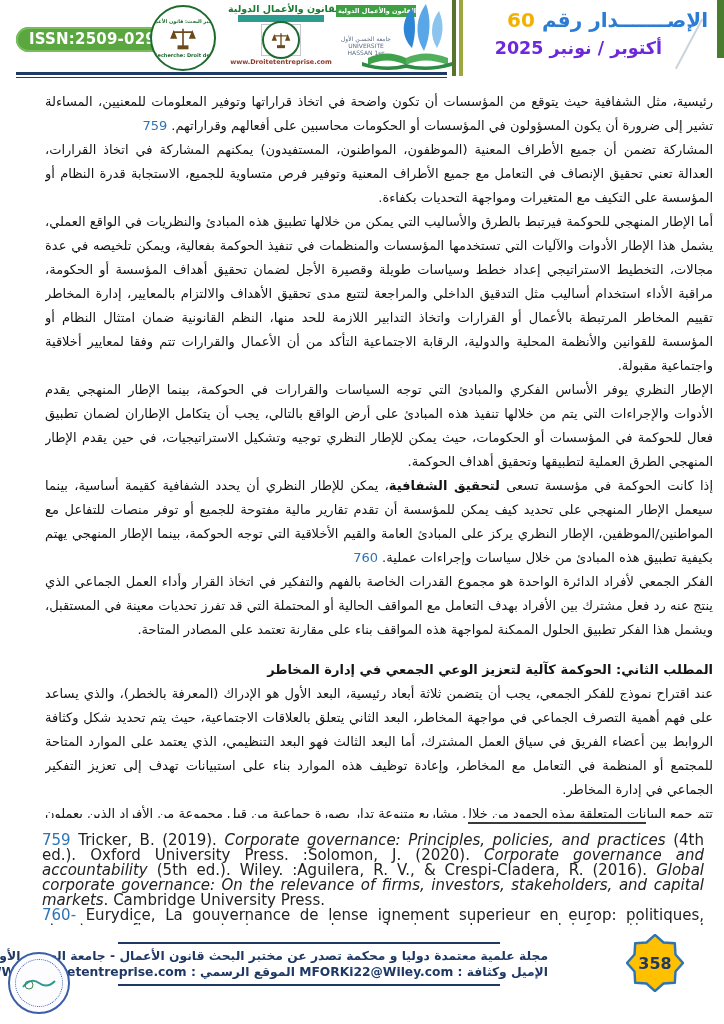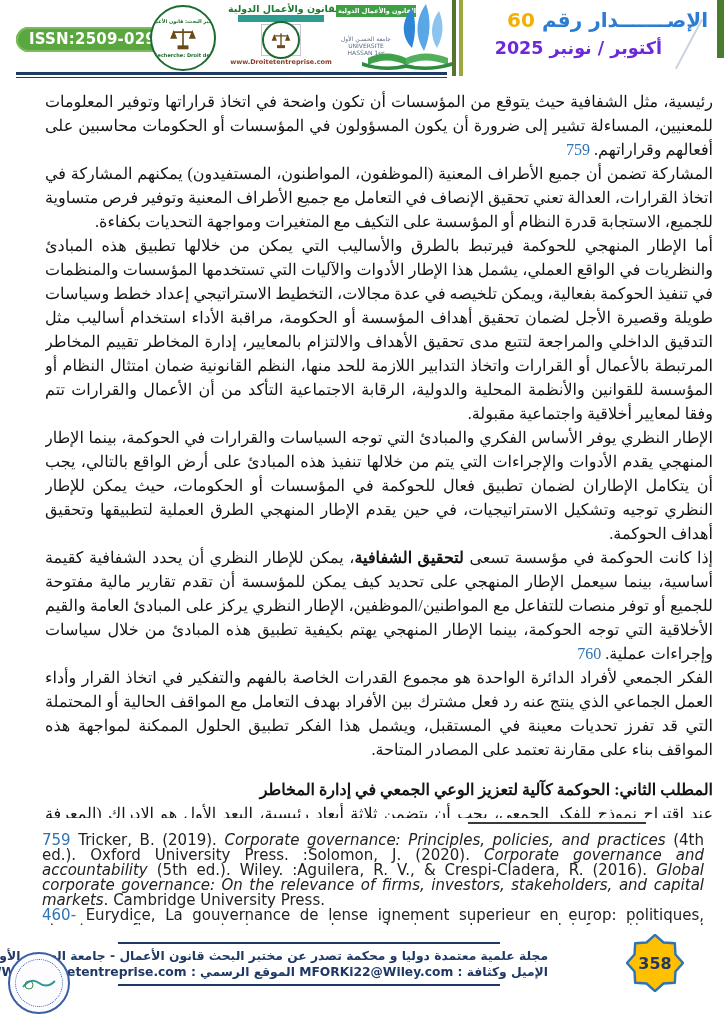--- a/index.html
+++ b/index.html
@@ -51,21 +51,21 @@
   .date-line {
     position:absolute; left:492px; right:62px; top:38px;
     direction:rtl; text-align:right; font-size:17.5px; font-weight:bold; color:#6d28d9;
   }
   .header-slash { position:absolute; right:34px; top:16px; width:2px; height:56px; background:#ccd3dc; transform:rotate(28deg); }
   .header-rule { position:absolute; left:16px; top:72px; width:431px; height:2px; border-top:3px solid #203a66; border-bottom:1px solid #203a66; }
 
   
   .content {
     position:absolute; top:90px; left:45px; width:668px; height:728px; overflow:hidden;
-    direction:rtl; text-align:justify; font-size:16px; line-height:24px; color:#141414;font-family:Liberation Serif, serif;
+    direction:rtl; text-align:justify; font-size:13px; line-height:24px; color:#141414;
   }
   .para { margin:0; }
   .seg-bold, .heading { font-weight:bold;margin-top:16px; }
   .seg-ref { color:#2e74b5; }
 
   
   .fn-sep { position:absolute; top:822px; left:468px; width:178px; border-top:2px solid #3a3a3a; }
   .footnotes {
     position:absolute; top:833px; left:42px; width:662px; height:92px; overflow:hidden;
     direction:ltr; text-align:justify; font-size:15px; line-height:15px; color:#222;
@@ -174,21 +174,21 @@
       <p class="para"><span class="seg-normal">إذا كانت الحوكمة في مؤسسة تسعى </span><span class="seg-bold">لتحقيق الشفافية</span><span class="seg-normal">، يمكن للإطار النظري أن يحدد الشفافية كقيمة أساسية، بينما سيعمل الإطار المنهجي على تحديد كيف يمكن للمؤسسة أن تقدم تقارير مالية مفتوحة للجميع أو توفر منصات للتفاعل مع المواطنين/الموظفين، الإطار النظري يركز على المبادئ العامة والقيم الأخلاقية التي توجه الحوكمة، بينما الإطار المنهجي يهتم بكيفية تطبيق هذه المبادئ من خلال سياسات وإجراءات عملية. </span><span class="seg-ref">760</span></p>
       <p class="para"><span class="seg-normal">الفكر الجمعي لأفراد الدائرة الواحدة هو مجموع القدرات الخاصة بالفهم والتفكير في اتخاذ القرار وأداء العمل الجماعي الذي ينتج عنه رد فعل مشترك بين الأفراد بهدف التعامل مع المواقف الحالية أو المحتملة التي قد تفرز تحديات معينة في المستقبل، ويشمل هذا الفكر تطبيق الحلول الممكنة لمواجهة هذه المواقف بناء على مقارنة تعتمد على المصادر المتاحة.</span></p>
       <p class="para heading"><span class="seg-bold">المطلب الثاني: الحوكمة كآلية لتعزيز الوعي الجمعي في إدارة المخاطر</span></p>
       <p class="para"><span class="seg-normal">عند اقتراح نموذج للفكر الجمعي، يجب أن يتضمن ثلاثة أبعاد رئيسية، البعد الأول هو الإدراك (المعرفة بالخطر)، والذي يساعد على فهم أهمية التصرف الجماعي في مواجهة المخاطر، البعد الثاني يتعلق بالعلاقات الاجتماعية، حيث يتم تحديد شكل وكثافة الروابط بين أعضاء الفريق في سياق العمل المشترك، أما البعد الثالث فهو البعد التنظيمي، الذي يعتمد على الموارد المتاحة للمجتمع أو المنظمة في التعامل مع المخاطر، وإعادة توظيف هذه الموارد بناء على استبيانات تهدف إلى تعزيز التفكير الجماعي في إدارة المخاطر.</span></p>
       <p class="para"><span class="seg-normal">تتم جمع البيانات المتعلقة بهذه الجهود من خلال مشاريع متنوعة تدار بصورة جماعية من قبل مجموعة من الأفراد الذين يعملون لصالح عدة شركات أو مشاريع مشتركة، في هذا السياق، تعتبر السياسات المعمول بها في وقت المخاطر أداة للحفاظ على سيادة</span></p>
     </div>
 
   <div class="fn-sep"></div>
   <div class="footnotes">
       <div class="footnote"><span class="fn-num">759 </span><span>Tricker, B. (2019). </span><span class="fn-italic">Corporate governance: Principles, policies, and practices</span><span> (4th ed.). Oxford University Press. :Solomon, J. (2020). </span><span class="fn-italic">Corporate governance and accountability</span><span> (5th ed.). Wiley. :Aguilera, R. V., &amp; Crespi-Cladera, R. (2016). </span><span class="fn-italic">Global corporate governance: On the relevance of firms, investors, stakeholders, and capital markets</span><span>. Cambridge University Press.</span></div>
-      <div class="footnote"><span class="fn-num">460- </span><span>Eurydice, La gouvernance de lense ignement superieur en europ: politiques, structures, financement et personnel a cademi que, le reseau d information sur l education en Europe, 2008.</span></div>
+      <div class="footnote"><span class="fn-num">760- </span><span>Eurydice, La gouvernance de lense ignement superieur en europ: politiques, structures, financement et personnel a cademi que, le reseau d information sur l education en Europe, 2008.</span></div>
     </div>
 
   <svg class="footer-star" viewBox="0 0 60 60">
     <polygon points="59,30 51.2,38.8 50.5,50.5 38.8,51.2 30,59 21.2,51.2 9.5,50.5 8.8,38.8 1,30 8.8,21.2 9.5,9.5 21.2,8.8 30,1 38.8,8.8 50.5,9.5 51.2,21.2" fill="#ffc000" stroke="#2e74b5" stroke-width="2.5" stroke-linejoin="round"></polygon>
     <text x="30" y="36.5" text-anchor="middle" font-size="16.5" font-weight="bold" fill="#1f3864">358</text>
   </svg>
 
   <div class="footer-block">
     <div class="footer-rule"></div>
     <div class="footer-line1">مجلة علمية معتمدة  دوليا و محكمة تصدر عن مختبر البحث قانون الأعمال - جامعة الحسن الأول - سطات - المغرب</div>

